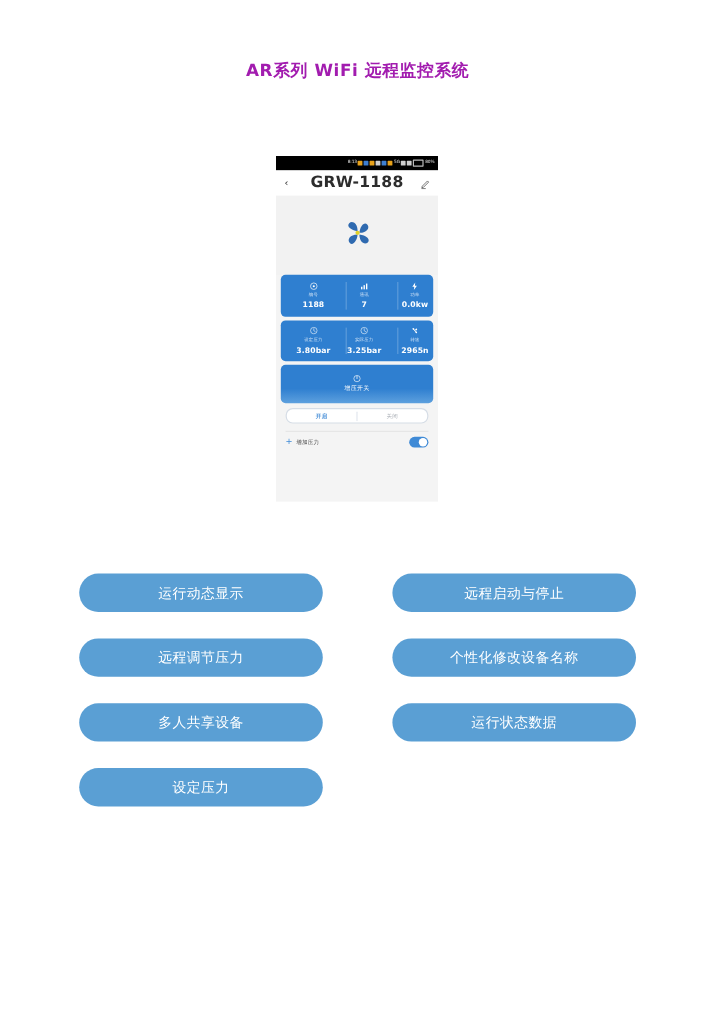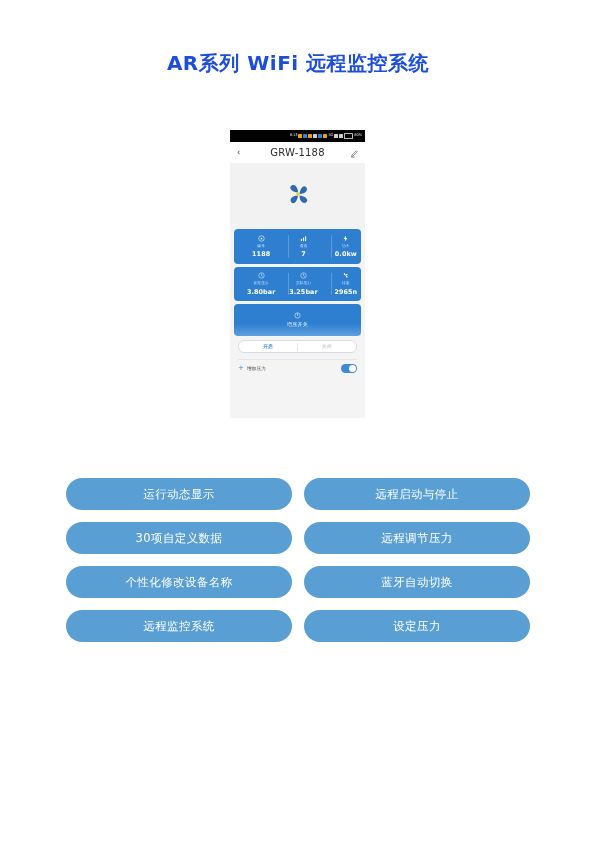--- a/index.html
+++ b/index.html
@@ -15,23 +15,23 @@
     position: relative;
   }
 
   
   .page-title {
     position: absolute;
     top: 50px;
     left: 0;
     width: 596px;
     text-align: center;
-    font-size: 20px;
+    font-size: 14px;
     font-weight: bold;
-    color: #1d4ed8;
+    color: #a21caf;
     letter-spacing: 0.5px;
   }
 
   
   .phone {
     position: absolute;
     left: 230px;
     top: 130px;
     width: 135px;
     height: 288px;
@@ -79,24 +79,24 @@
   }
   .appbar-back {
     font-size: 8px;
     color: #333333;
     line-height: 1;
     width: 10px;
   }
   .appbar-title {
     flex: 1;
     text-align: center;
-    font-size: 10px;
+    font-size: 13px;
     color: #2c2c2c;
     letter-spacing: 0.2px;
-    font-weight: normal;
+    font-weight: bold;
   }
   .appbar-edit {
     width: 10px;
     text-align: right;
   }
   .pencil {
     display: inline-block;
     width: 8px;
     height: 8px;
   }
@@ -246,21 +246,20 @@
     position: absolute;
     left: 0;
     top: 478px;
     width: 596px;
     display: grid;
     grid-template-columns: 1fr 1fr;
     row-gap: 22px;
     column-gap: 58px;
     padding: 0 66px;
     box-sizing: border-box;
-    gap: 12px;
   }
   .pill {
     height: 32px;
     border-radius: 16px;
     background: #5a9fd4;
     color: #ffffff;
     font-size: 11.5px;
     display: flex;
     align-items: center;
     justify-content: center;
@@ -414,19 +413,18 @@
         <span class="toggle-knob"></span>
       </span>
     </div>
 
   </div>
 </div>
 
 <div class="features">
   <div class="pill">运行动态显示</div>
   <div class="pill">远程启动与停止</div>
-  <div class="pill">30项自定义数据</div>
   <div class="pill">远程调节压力</div>
   <div class="pill">个性化修改设备名称</div>
-  <div class="pill">蓝牙自动切换</div>
-  <div class="pill">远程监控系统</div>
+  <div class="pill">多人共享设备</div>
+  <div class="pill">运行状态数据</div>
   <div class="pill">设定压力</div>
 </div>
 
 </body></html>

